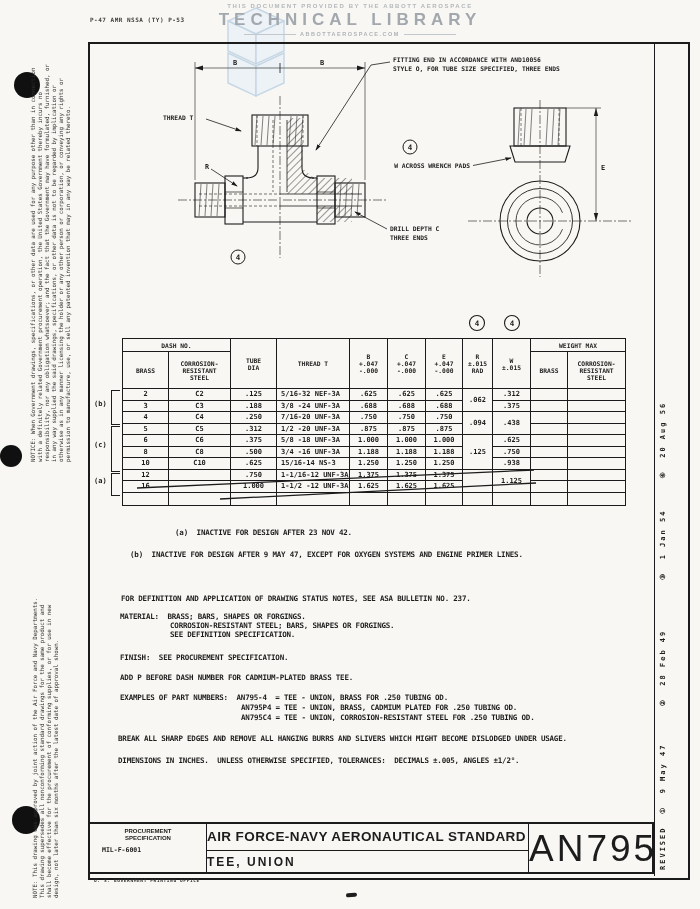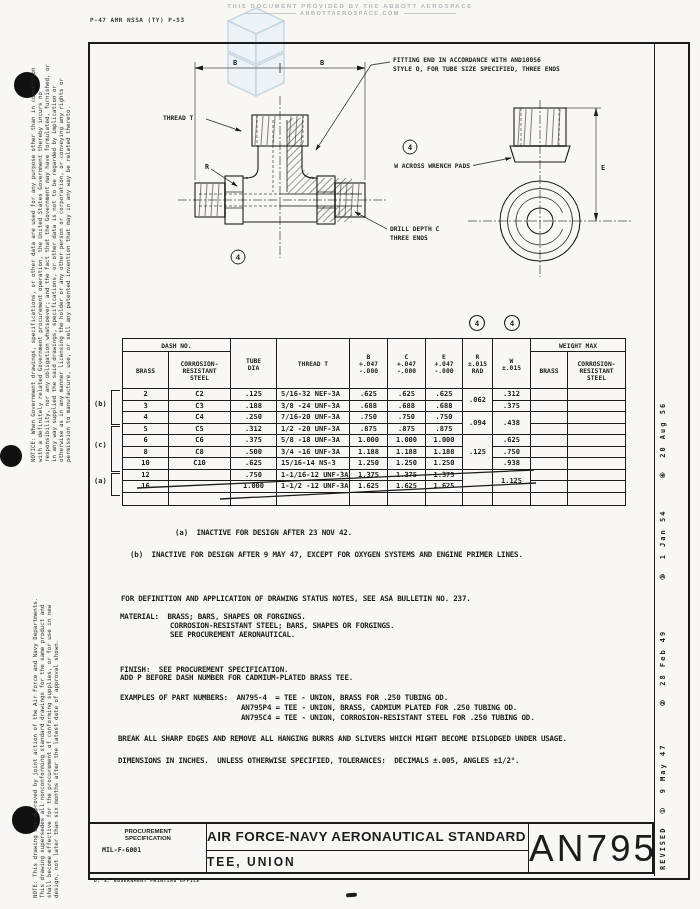--- a/index.html
+++ b/index.html
@@ -65,20 +65,21 @@
       <polygon points="31,2 59,15 31,28 3,15"></polygon>
       <polygon points="3,15 31,28 31,58 3,45"></polygon>
       <polygon points="59,15 31,28 31,58 59,45"></polygon>
       <polygon points="3,47 31,60 31,90 3,77"></polygon>
       <polygon points="59,47 31,60 31,90 59,77"></polygon>
     </g>
   </svg>
 
   <div id="hdr" class="abs">
     <div class="hdr-small">THIS DOCUMENT PROVIDED BY THE ABBOTT AEROSPACE</div>
+    <div class="hdr-lib">TECHNICAL LIBRARY</div>
     <div class="hdr-site">
       <i></i>
         <span>ABBOTTAEROSPACE.COM</span>
         <i></i>
     </div>
   </div>
 
   <div id="stamp" class="abs">P-47 AMR NSSA (TY) P-53</div>
 
   <div id="outerframe" class="abs frame"></div>
@@ -407,22 +408,22 @@
   <svg class="abs" style="left:88px;top:440px;" width="568" height="80" viewBox="88 440 568 80">
     <line x1="137" y1="488" x2="534" y2="470" stroke="#1c1c1c" stroke-width="1.3"></line>
     <line x1="220" y1="499" x2="536" y2="483" stroke="#1c1c1c" stroke-width="1.3"></line>
   </svg>
 
   <div class="abs note" style="left:130px;top:528px;margin-left:45px;">(a)  INACTIVE FOR DESIGN AFTER 23 NOV 42.</div>
   <div class="abs note" style="left:130px;top:550px;">(b)  INACTIVE FOR DESIGN AFTER 9 MAY 47, EXCEPT FOR OXYGEN SYSTEMS AND ENGINE PRIMER LINES.</div>
   <div class="abs note" style="left:121px;top:594px;">FOR DEFINITION AND APPLICATION OF DRAWING STATUS NOTES, SEE ASA BULLETIN NO. 237.</div>
   <div class="abs note" style="left:120px;top:612px;">MATERIAL:  BRASS; BARS, SHAPES OR FORGINGS.</div>
   <div class="abs note" style="left:170px;top:621px;">CORROSION-RESISTANT STEEL; BARS, SHAPES OR FORGINGS.</div>
-  <div class="abs note" style="left:170px;top:630px;">SEE PROCUREMENT AERONAUTICAL.</div>
-  <div class="abs note" style="left:120px;top:653px;margin-top:12px;">FINISH:  SEE PROCUREMENT SPECIFICATION.</div>
+  <div class="abs note" style="left:170px;top:630px;">SEE DEFINITION SPECIFICATION.</div>
+  <div class="abs note" style="left:120px;top:653px;">FINISH:  SEE PROCUREMENT SPECIFICATION.</div>
   <div class="abs note" style="left:120px;top:673px;">ADD P BEFORE DASH NUMBER FOR CADMIUM-PLATED BRASS TEE.</div>
   <div class="abs note" style="left:120px;top:693px;">EXAMPLES OF PART NUMBERS:  AN795-4  = TEE - UNION, BRASS FOR .250 TUBING OD.</div>
   <div class="abs note" style="left:241px;top:703px;">AN795P4 = TEE - UNION, BRASS, CADMIUM PLATED FOR .250 TUBING OD.</div>
   <div class="abs note" style="left:241px;top:713px;">AN795C4 = TEE - UNION, CORROSION-RESISTANT STEEL FOR .250 TUBING OD.</div>
   <div class="abs note" style="left:118px;top:734px;">BREAK ALL SHARP EDGES AND REMOVE ALL HANGING BURRS AND SLIVERS WHICH MIGHT BECOME DISLODGED UNDER USAGE.</div>
   <div class="abs note" style="left:118px;top:756px;">DIMENSIONS IN INCHES.  UNLESS OTHERWISE SPECIFIED, TOLERANCES:  DECIMALS ±.005, ANGLES ±1/2°.</div>
 
   <div id="tblock" class="abs">
     <div id="tb-proc" class="tb-cell">
       <div class="lbl" style="white-space:pre-line;">PROCUREMENT

